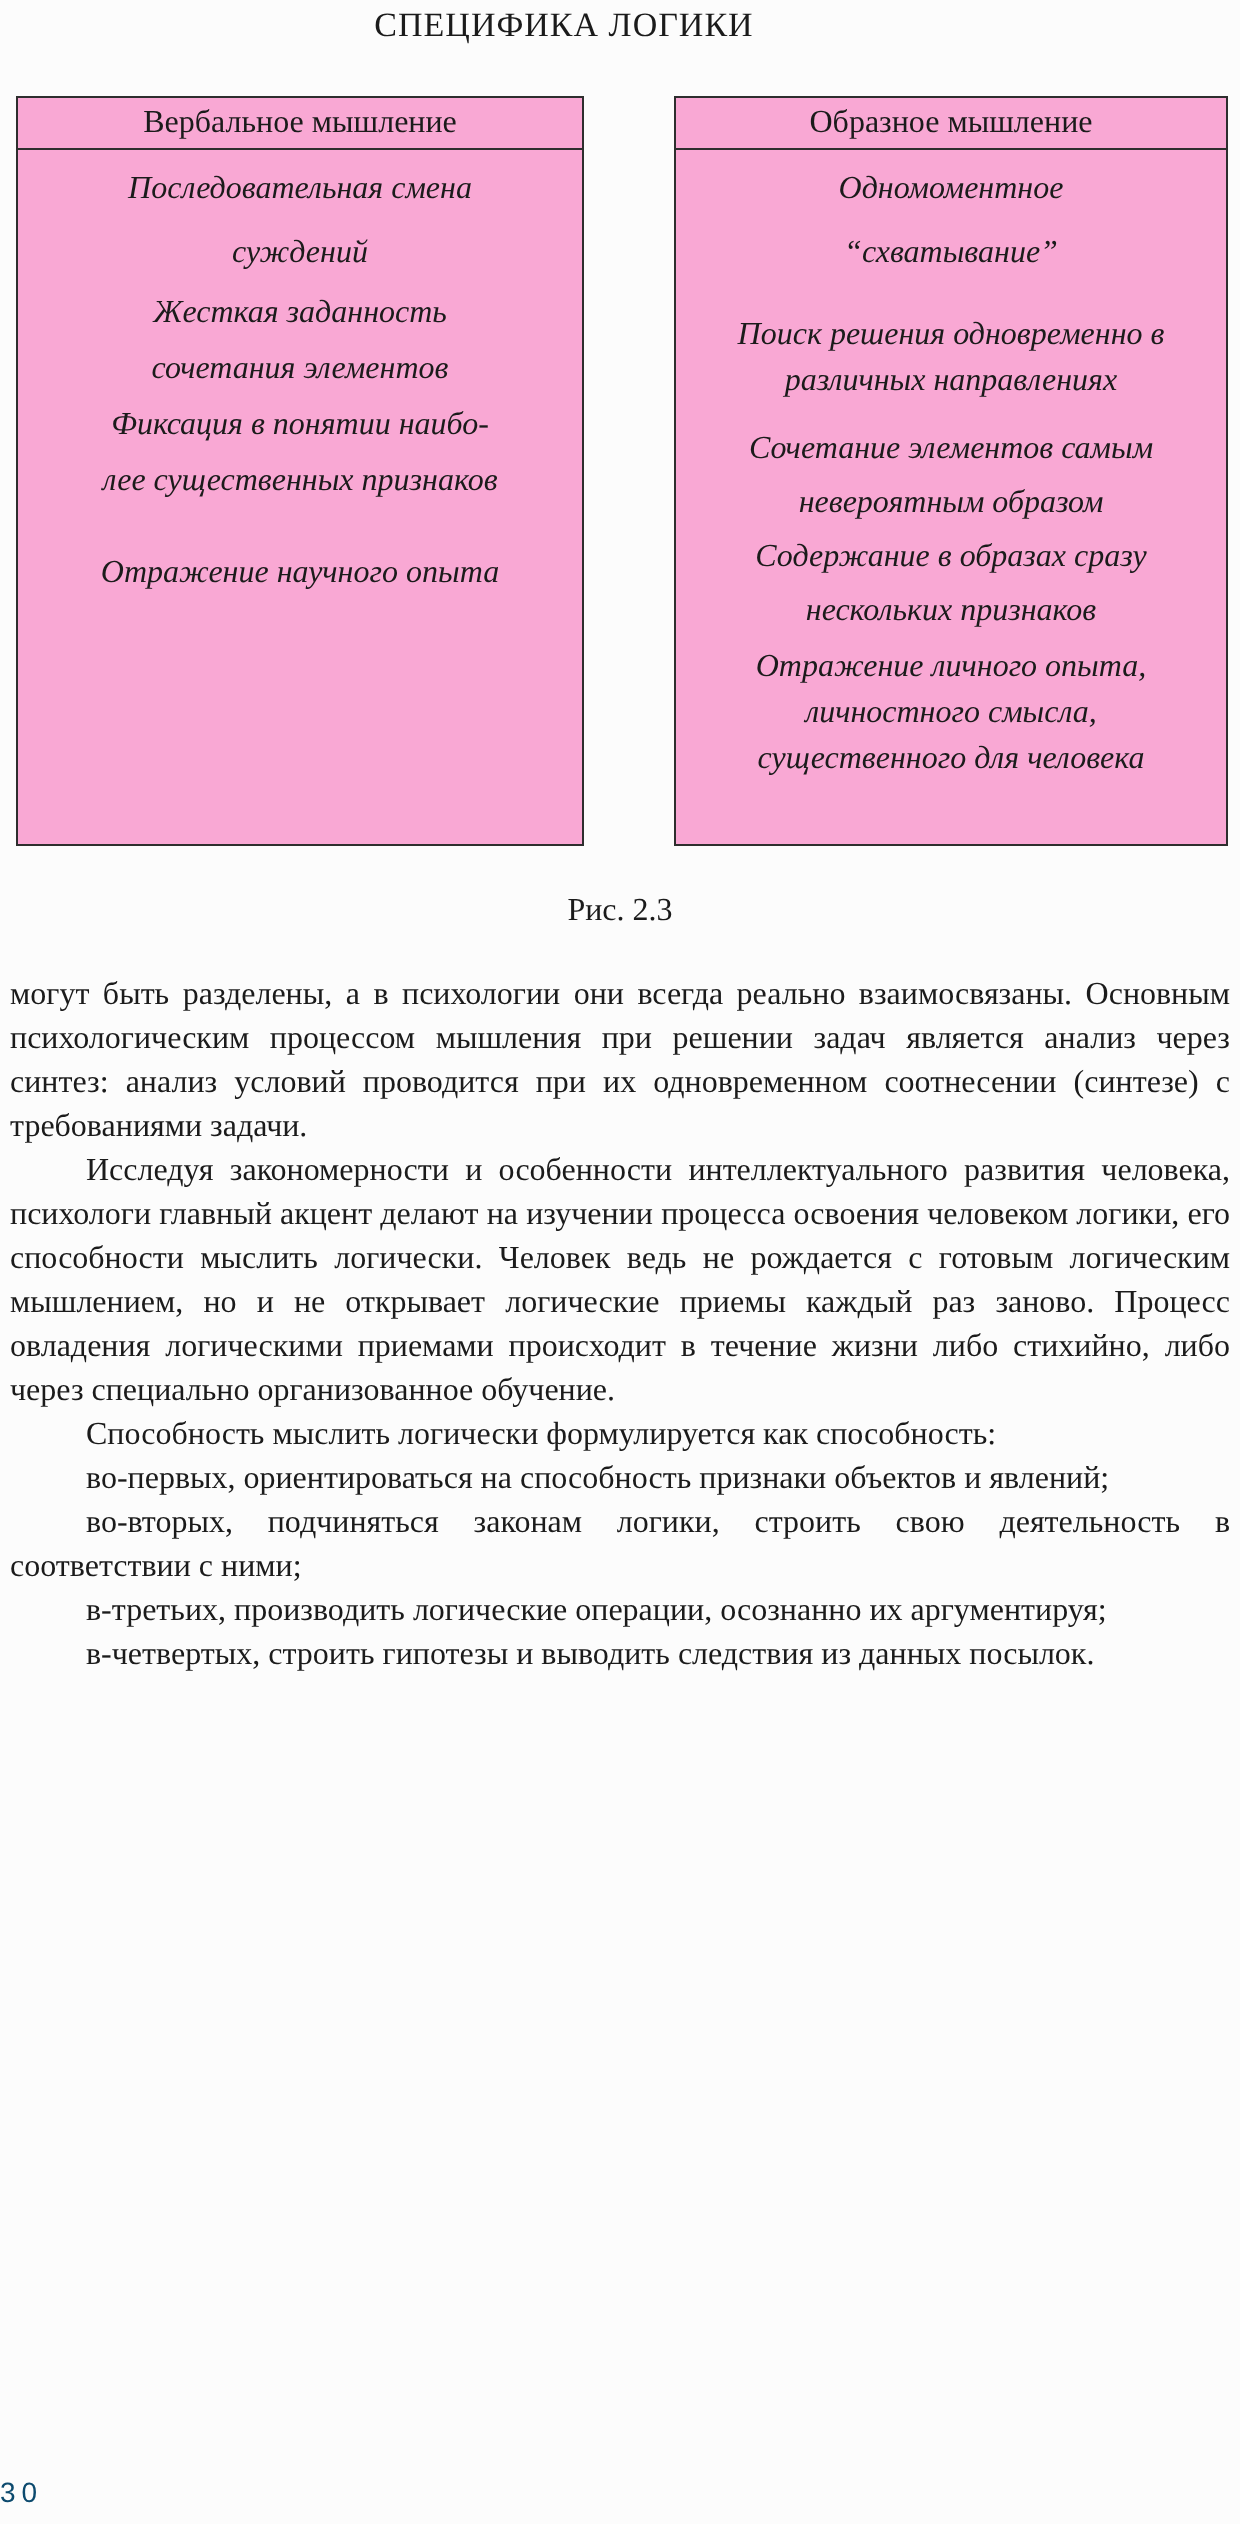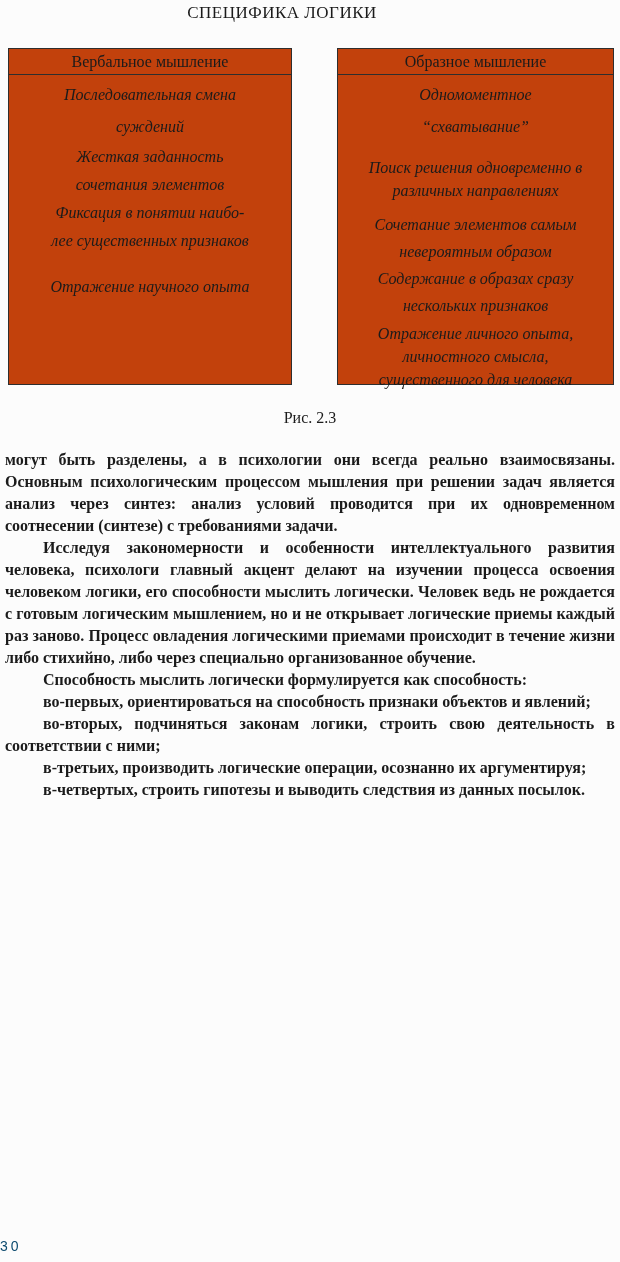--- a/index.html
+++ b/index.html
@@ -28,23 +28,23 @@
     white-space: nowrap;
   }
   .figure {
     display: flex;
     justify-content: space-between;
     padding: 0 6px 0 8px;
     margin-top: 23px;
   }
   .tbox {
     border: 1px solid #2e2e2e;
-    height: 337px;
+    height: 375px;
     box-sizing: border-box;
-    background: #c2410c;
+    background: #f9a8d4;
   }
   .tbox.left  { width: 284px; }
   .tbox.right { width: 277px; }
   .tbox-header {
     height: 25px;
     line-height: 25px;
     text-align: center;
     border-bottom: 1px solid #2e2e2e;
     font-size: 16px;
   }
@@ -73,21 +73,20 @@
   .R4 { margin-top: 3px;  line-height: 23px; }
   .caption {
     margin-top: 24px;
     text-align: center;
     font-size: 16px;
     height: 20px;
   }
   .body-text {
     margin-top: 20px;
     padding: 0 5px;
-    font-weight: bold;
   }
   .para {
     margin: 0;
     font-size: 16px;
     line-height: 22px;
     text-align: justify;
     text-indent: 38px;
   }
   .para.no-indent { text-indent: 0; }
   .page-number {

